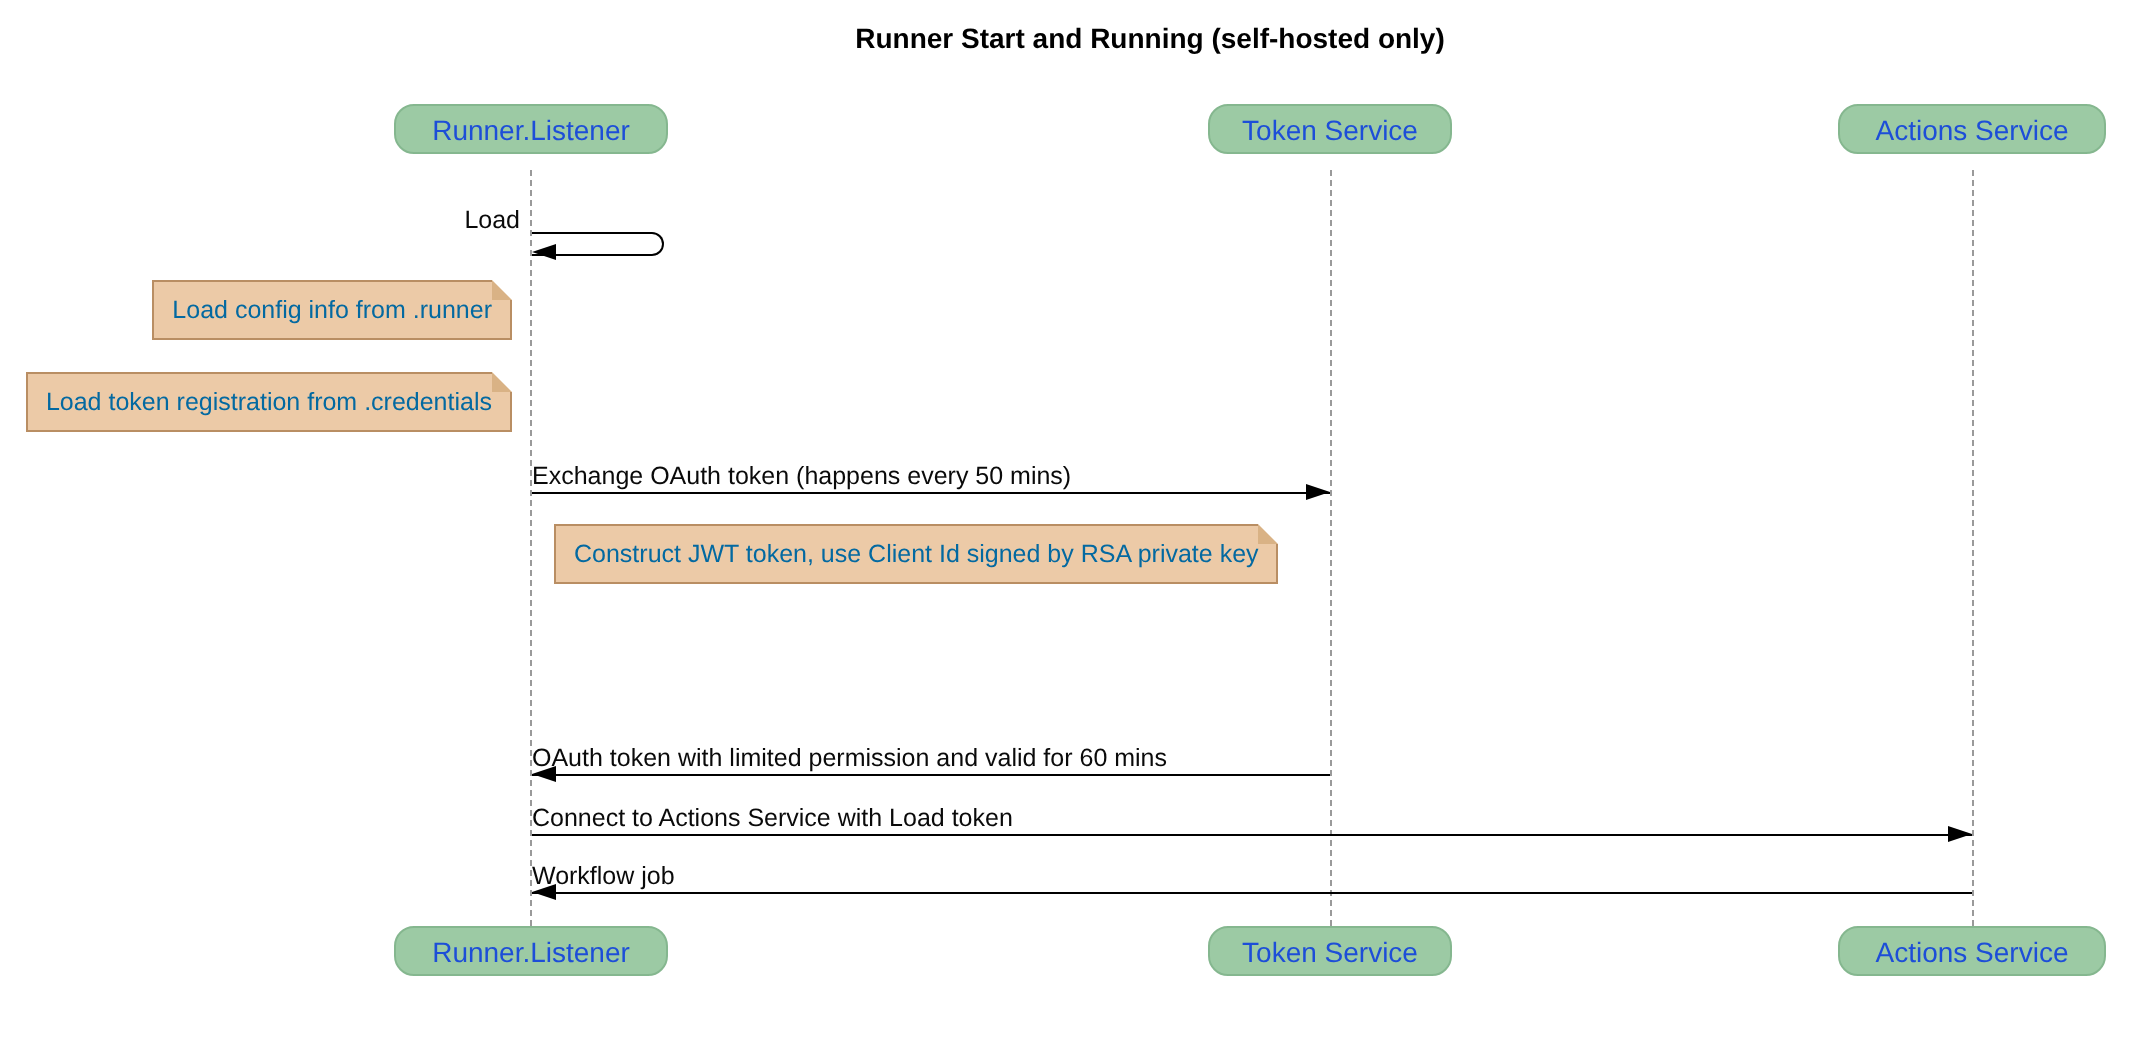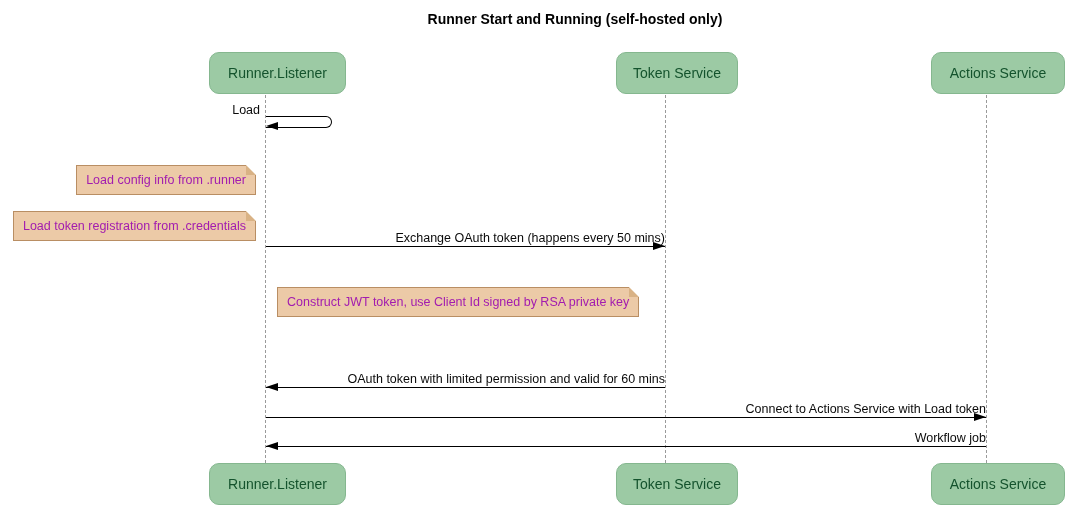--- a/index.html
+++ b/index.html
@@ -19,44 +19,44 @@
   }
   .title{
     position:absolute;top:11px;left:0;width:100%;text-align:center;
     font-size:14px;font-weight:bold;color:#000;padding-left:40px;
   }
   .lifeline{
     position:absolute;top:85px;height:378px;width:0;
     border-left:1px dashed var(--lifeline);
   }
   .participant{
-    position:absolute;height:42px;box-sizing:border-box;
+    position:absolute;height:25px;box-sizing:border-box;
     background:var(--participant-fill);border:1px solid var(--participant-border);
     border-radius:10px;display:flex;align-items:center;justify-content:center;
-    font-size:14px;color:#14532d;margin-left:12px;
+    font-size:14px;color:#1d4ed8;
   }
   .msg-label{
     position:absolute;font-size:12.5px;height:15px;line-height:15px;color:#0a0a0a;
   }
-  .center{text-align:right;}
+  .center{text-align:left;}
   .right{text-align:right;}
   .msg-line{
     position:absolute;height:0;border-top:1.5px solid var(--line);
   }
   .ah{position:absolute;width:0;height:0;border-top:4.5px solid transparent;border-bottom:4.5px solid transparent;}
   .ah-right{border-left:12px solid var(--line);}
   .ah-left{border-right:12px solid var(--line);}
   .self-loop{
     position:absolute;left:266px;top:116px;width:66px;height:12px;box-sizing:border-box;
     border:1.5px solid var(--line);border-left:none;border-radius:0 9px 9px 0;
   }
   .note{
     position:absolute;box-sizing:border-box;width:max-content;
     background:var(--note-fill);border:1px solid var(--note-border);
-    padding:5px 9px;font-size:12.5px;line-height:18px;white-space:pre;color:#a21caf;margin-top:25px;
+    padding:5px 9px;font-size:12.5px;line-height:18px;white-space:pre;color:#0369a1;
   }
   .note::after{
     content:"";position:absolute;top:-1px;right:-1px;width:0;height:0;
     border-style:solid;border-width:0 10px 10px 0;
     border-color:#ffffff #ffffff var(--note-fold) var(--note-fold);
   }
 </style>
 </head>
 <body>
 

